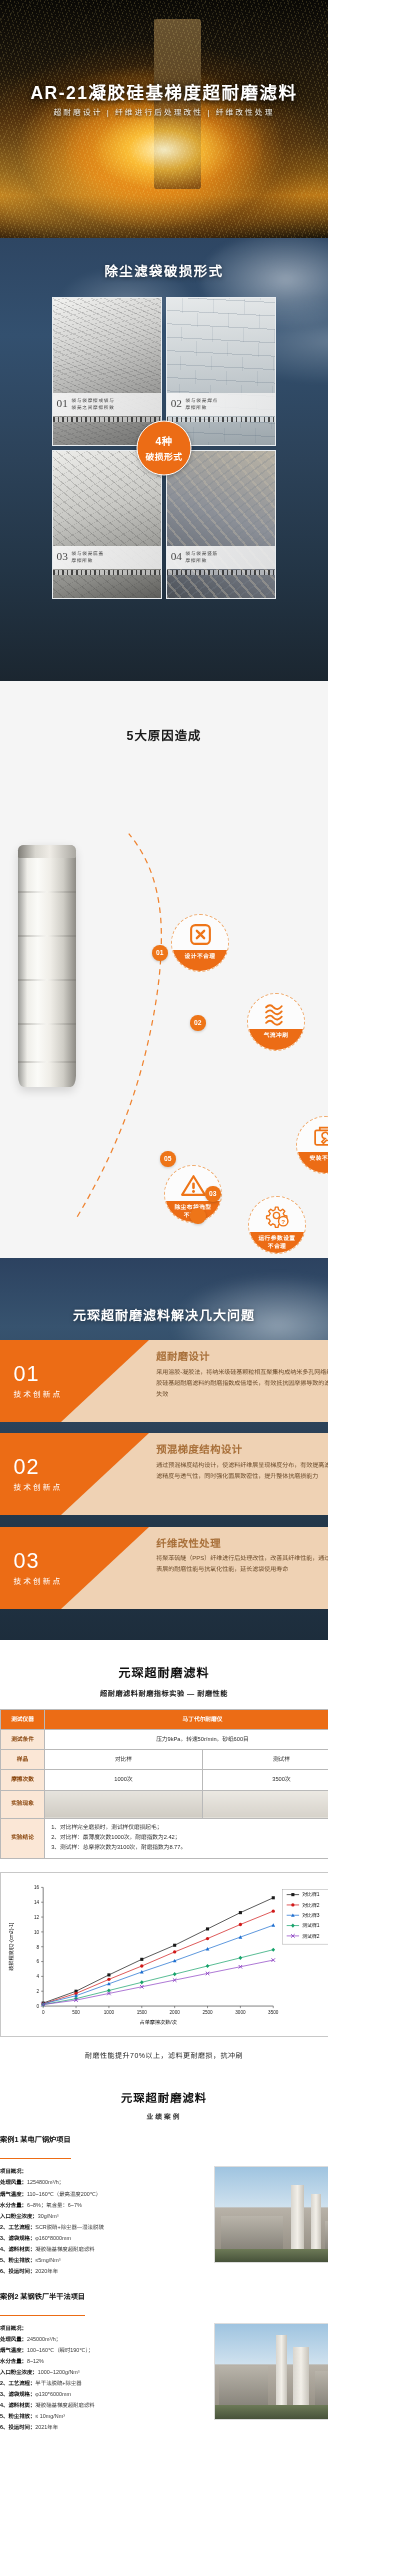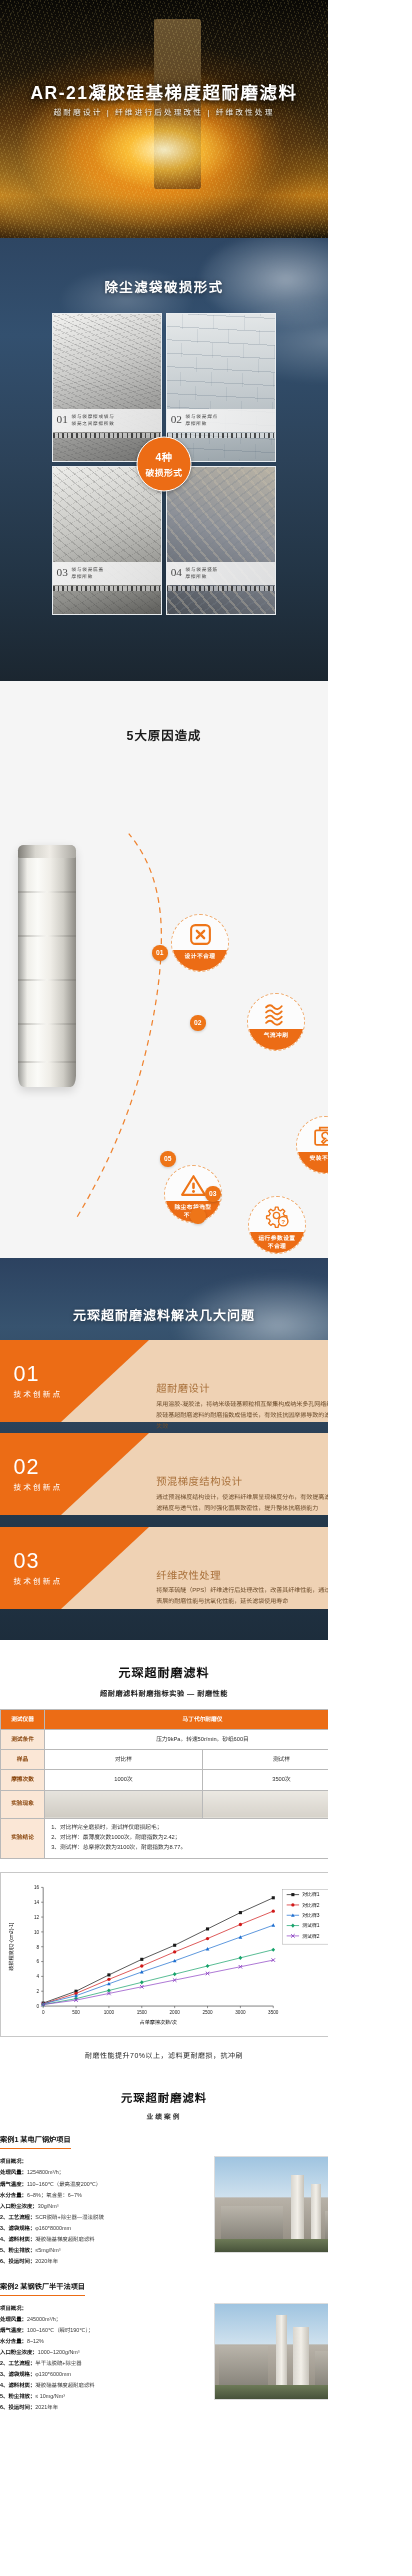--- a/index.html
+++ b/index.html
@@ -56,21 +56,21 @@
   }
   .damage .cloud {
     position:absolute; border-radius:50%;
     background:radial-gradient(ellipse at center, rgba(226,232,238,.55) 0%, rgba(190,205,218,.18) 55%, rgba(255,255,255,0) 78%);
     filter:blur(3.1px);
   }
   .damage .c1 { width:170px; height:93px; left:201px; top:-5.2px; }
   .damage .c2 { width:129px; height:62px; left:62px; top:31px; opacity:.45; }
   .damage .c3 { width:216px; height:82px; left:222px; top:62px; opacity:.5; }
   .damage-title {
-    position:relative; z-index:3; text-align:center; padding-top:38px;
+    position:relative; z-index:3; text-align:center; padding-top:22px;
     font-size:13.4px; font-weight:bold; color:#fff; letter-spacing:1.5px;
     text-shadow:0 1px 4.1px rgba(0,0,0,.5);
   }
   .grid-wrap { position:relative; z-index:3; margin:16.5px auto 0; width:225px; }
   .grid4 { display:grid; grid-template-columns:110px 110px; gap:4.1px; }
   .cell {
     position:relative; width:110px; height:149px; overflow:hidden;
     border:1px solid #e9edf0; background:#b9bcbd;
   }
   .ph { position:absolute; inset:0; }
@@ -182,21 +182,21 @@
   }
   .pcard .lft:after {
     content:""; position:absolute; right:0px; top:0; width:0; height:0;
     border-style:solid; border-width:0 0 82px 88px; border-color:transparent transparent #efd2b4 transparent;
   }
   .pcard .num { font-size:21.6px; font-weight:normal; line-height:1; letter-spacing:1px; position:relative; z-index:2;}
   .pcard .sub { font-size:7.7px; letter-spacing:2.1px; margin-top:3.6px; position:relative; z-index:2;}
   .pcard .rgt {
     flex:1; background:#efd2b4; padding:8.2px 11.3px 7.2px 7.2px;
   }
-  .pcard .h { font-size:10.3px; font-weight:normal; color:#a8703a; letter-spacing:0.5px;margin-top:32px; }
+  .pcard .h { font-size:10.3px; font-weight:bold; color:#a8703a; letter-spacing:0.5px; }
   .pcard .p { margin-top:3.6px; font-size:6px; line-height:1.85; color:#6d4d2c; }
 
   
   .test { background:#fff; padding:23px 0 5.2px; }
   .test h2 { text-align:center; font-size:12px; font-weight:bold; color:#111; letter-spacing:1px; }
   .test h3 { text-align:center; font-size:7.2px; color:#222; margin-top:7.2px; letter-spacing:0.5px; }
   table.tt { width:361px; margin:11.3px auto 0; border-collapse:collapse; font-size:5.7px; }
   table.tt th, table.tt td {
     border:0.5px solid #b9b9b9; padding:4.6px 4.1px; text-align:center; color:#2e2e2e; line-height:1.75;
   }
@@ -206,21 +206,21 @@
 
   .chartbox { width:361px; margin:13.4px auto 0; border:0.5px solid #c8c8c8; background:#fff; padding:5.2px 4.1px 3.1px; }
   .chart-svg { display:block; width:100%; height:155px; }
   .concl { text-align:center; font-size:7px; color:#1d1d1d; margin:12.4px 0 18.5px; letter-spacing:0.5px; font-weight:500; }
 
   
   .cases { background:#fff; padding:5.2px 0 20.6px; }
   .cases h2 { text-align:center; font-size:11.3px; font-weight:bold; color:#111; letter-spacing:1px; }
   .cases h4 { text-align:center; font-size:6.7px; color:#333; margin-top:6.2px; letter-spacing:2.1px; }
   .case { width:369px; margin:13.4px auto 0; }
-  .case .ttl { font-size:7.2px; font-weight:bold; color:#111; border-bottom:1px solid #ec6c15; display:inline-block; padding-bottom:4px; }
+  .case .ttl { font-size:7.2px; font-weight:bold; color:#111; border-bottom:1px solid #ec6c15; display:inline-block; padding-bottom:14px; }
   .case .body { display:flex; gap:7.2px; margin-top:7.2px; }
   .case .specs { flex:1; font-size:5.4px; line-height:2.05; color:#3a3a3a; }
   .case .specs .row { display:flex; }
   .case .specs .lb { color:#111; font-weight:bold; flex:0 0 auto; }
   .case .pic {
     flex:0 0 155px; height:97px; border:0.5px solid #ddd; overflow:hidden; position:relative;
     background:linear-gradient(180deg,#9fc4e0 0%, #cfe1ee 42%, #b8b2a8 43%, #8e887d 100%);
   }
   .case .pic .stack {
     position:absolute; background:linear-gradient(90deg,#d8d5ce,#f2efe8,#c7c3ba);

